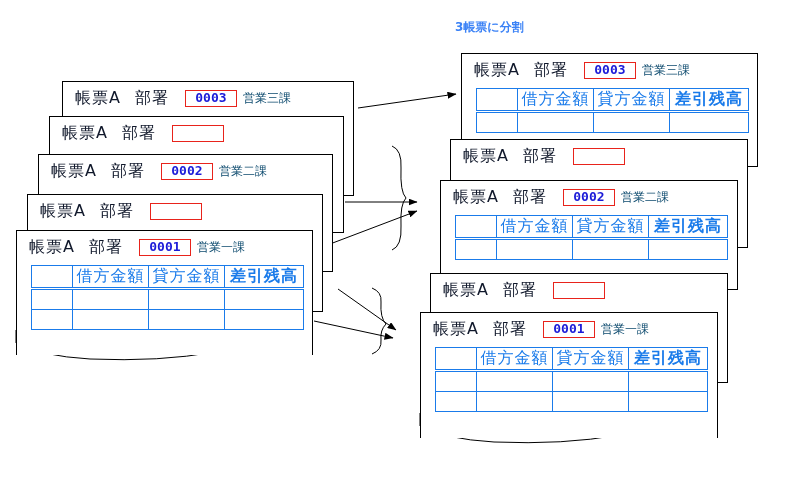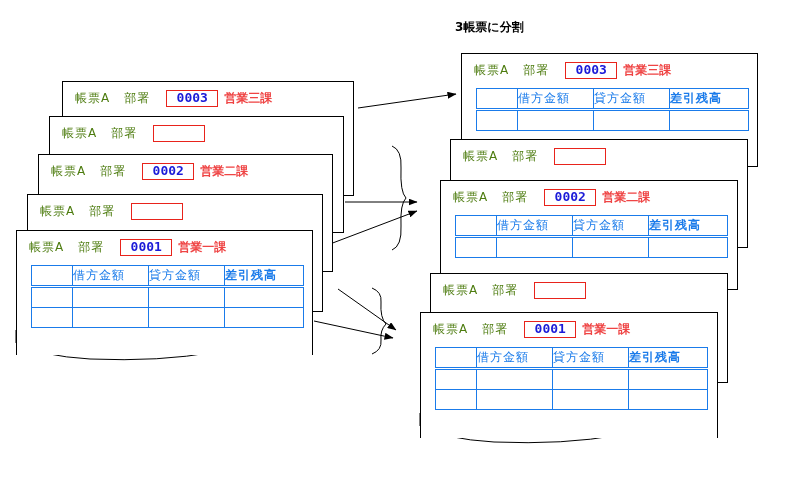--- a/index.html
+++ b/index.html
@@ -10,21 +10,21 @@
     overflow:hidden;
     position:relative;
   }
   #stage{position:absolute;left:0;top:0;width:793px;height:491px;}
 
   
   .title{
     position:absolute;
     font-size:12px;
     font-weight:bold;
-    color:#000000;
+    color:#3b82f6;
     white-space:nowrap;
     letter-spacing:0px;
   }
 
   
   .card{
     position:absolute;
     background:#ffffff;
     border:1px solid #000000;
     box-sizing:border-box;
@@ -34,22 +34,22 @@
 
   .card-head{
     position:absolute;
     left:0;top:0;
     height:26px;
     display:flex;
     align-items:center;
     white-space:nowrap;
   }
   .lbl-blue{
-    color:#4d7c0f;
-    font-size:12px;
+    color:#0f172a;
+    font-size:16px;
     letter-spacing:1px;
   }
   .lbl-blue.sp{margin-left:14px;}
   .numbox{
     display:inline-block;
     border:1.5px solid #e8231b;
     box-sizing:border-box;
     height:17px;
     min-width:52px;
     margin-left:16px;
@@ -57,42 +57,41 @@
     line-height:14px;
     font-size:13px;
     font-weight:bold;
     color:#1b1bd8;
     font-family:"DejaVu Sans Mono","Liberation Mono",monospace;
     letter-spacing:0px;
     vertical-align:middle;
   }
   .numbox.empty{color:transparent;}
   .deptname{
-    color:#ef4444;
+    color:#0c4a6e;
     font-size:12px;
     margin-left:6px;
     letter-spacing:0px;
-    font-weight:bold;
   }
 
   
   .ledger{
     position:absolute;
     border-collapse:collapse;
     table-layout:fixed;
   }
   .ledger td,.ledger th{
     border:1px solid #1a7bea;
     padding:0;
     margin:6px;
     height:19px;
-    font-size:12px;
+    font-size:16px;
     font-weight:normal;
     color:#1a7bea;
-    text-align:left;
+    text-align:center;
     letter-spacing:1px;
     background:transparent;
   }
   .ledger th.hrow{
     border-bottom:3px double #1a7bea;
   }
   .ledger .c0{width:40px;}
   .ledger .c1{width:75px;}
   .ledger .c2{width:75px;}
   .ledger .c3{width:78px;font-weight:bold;}

